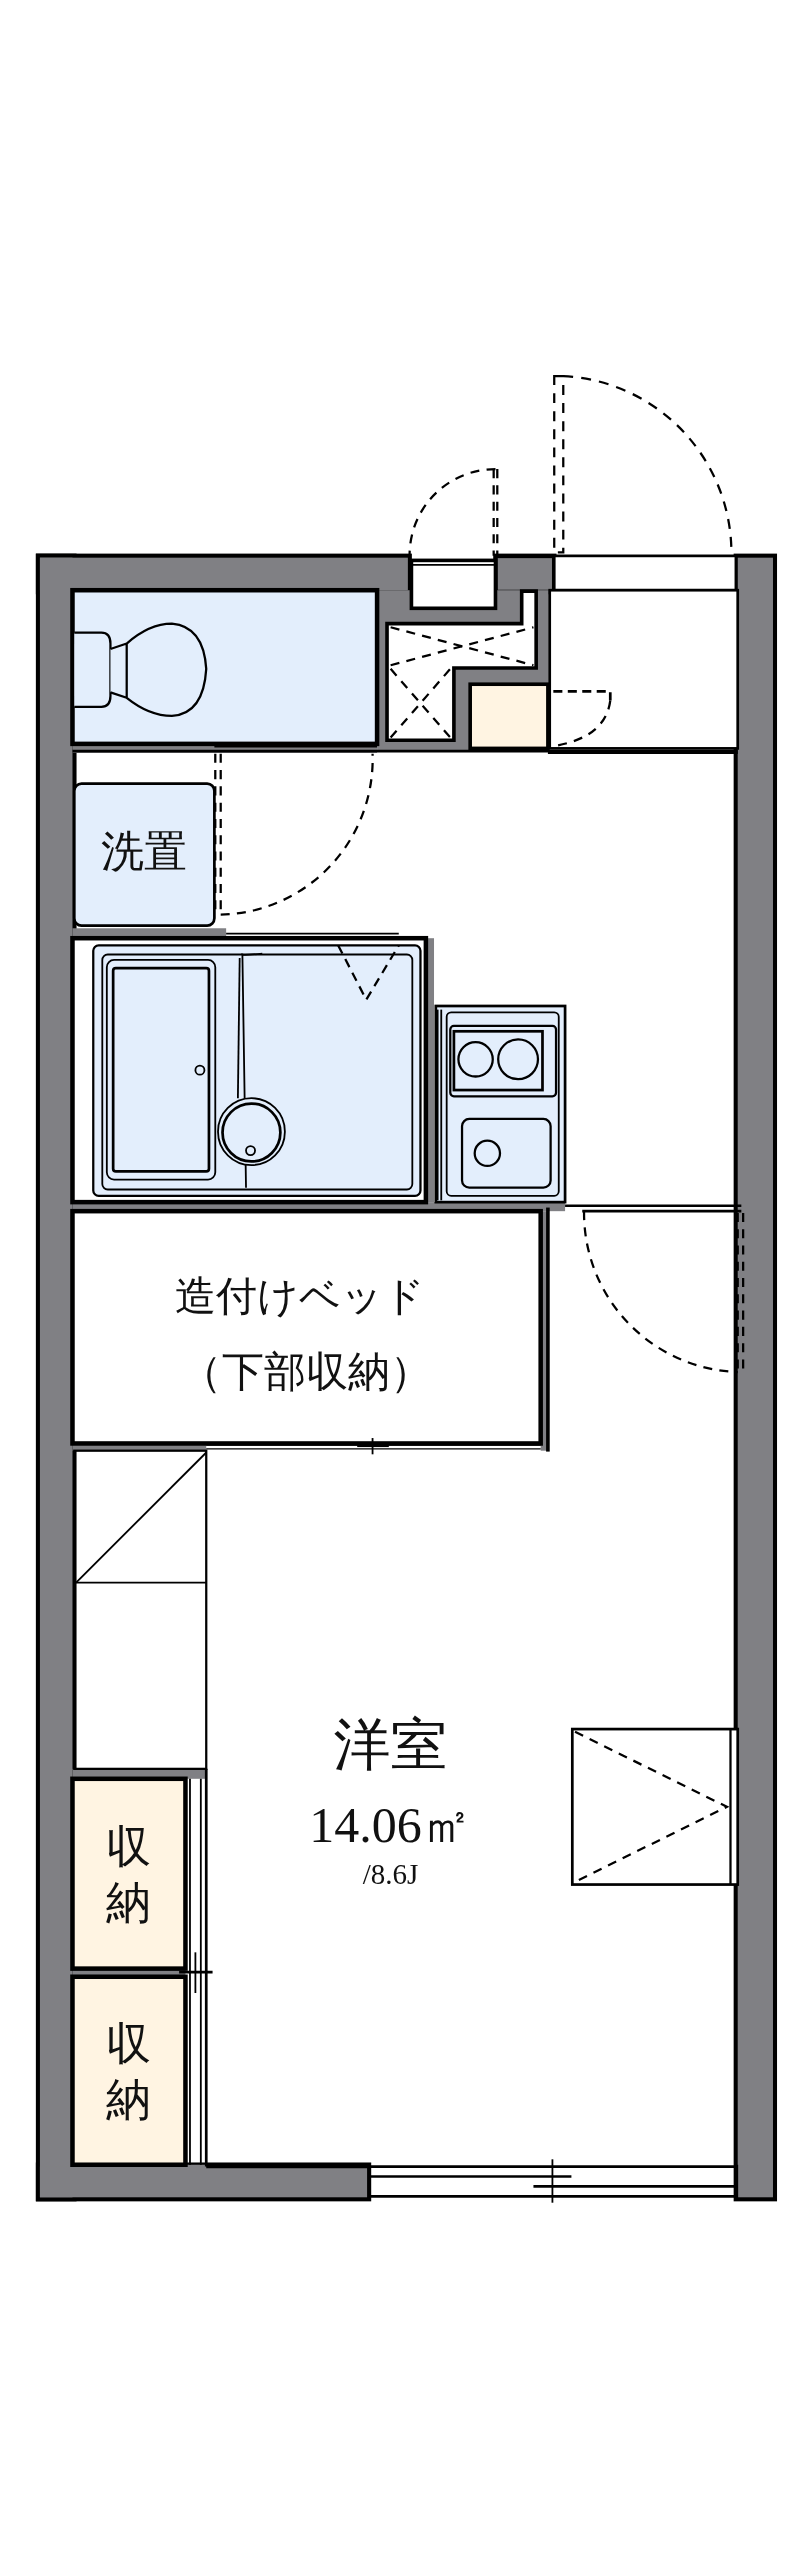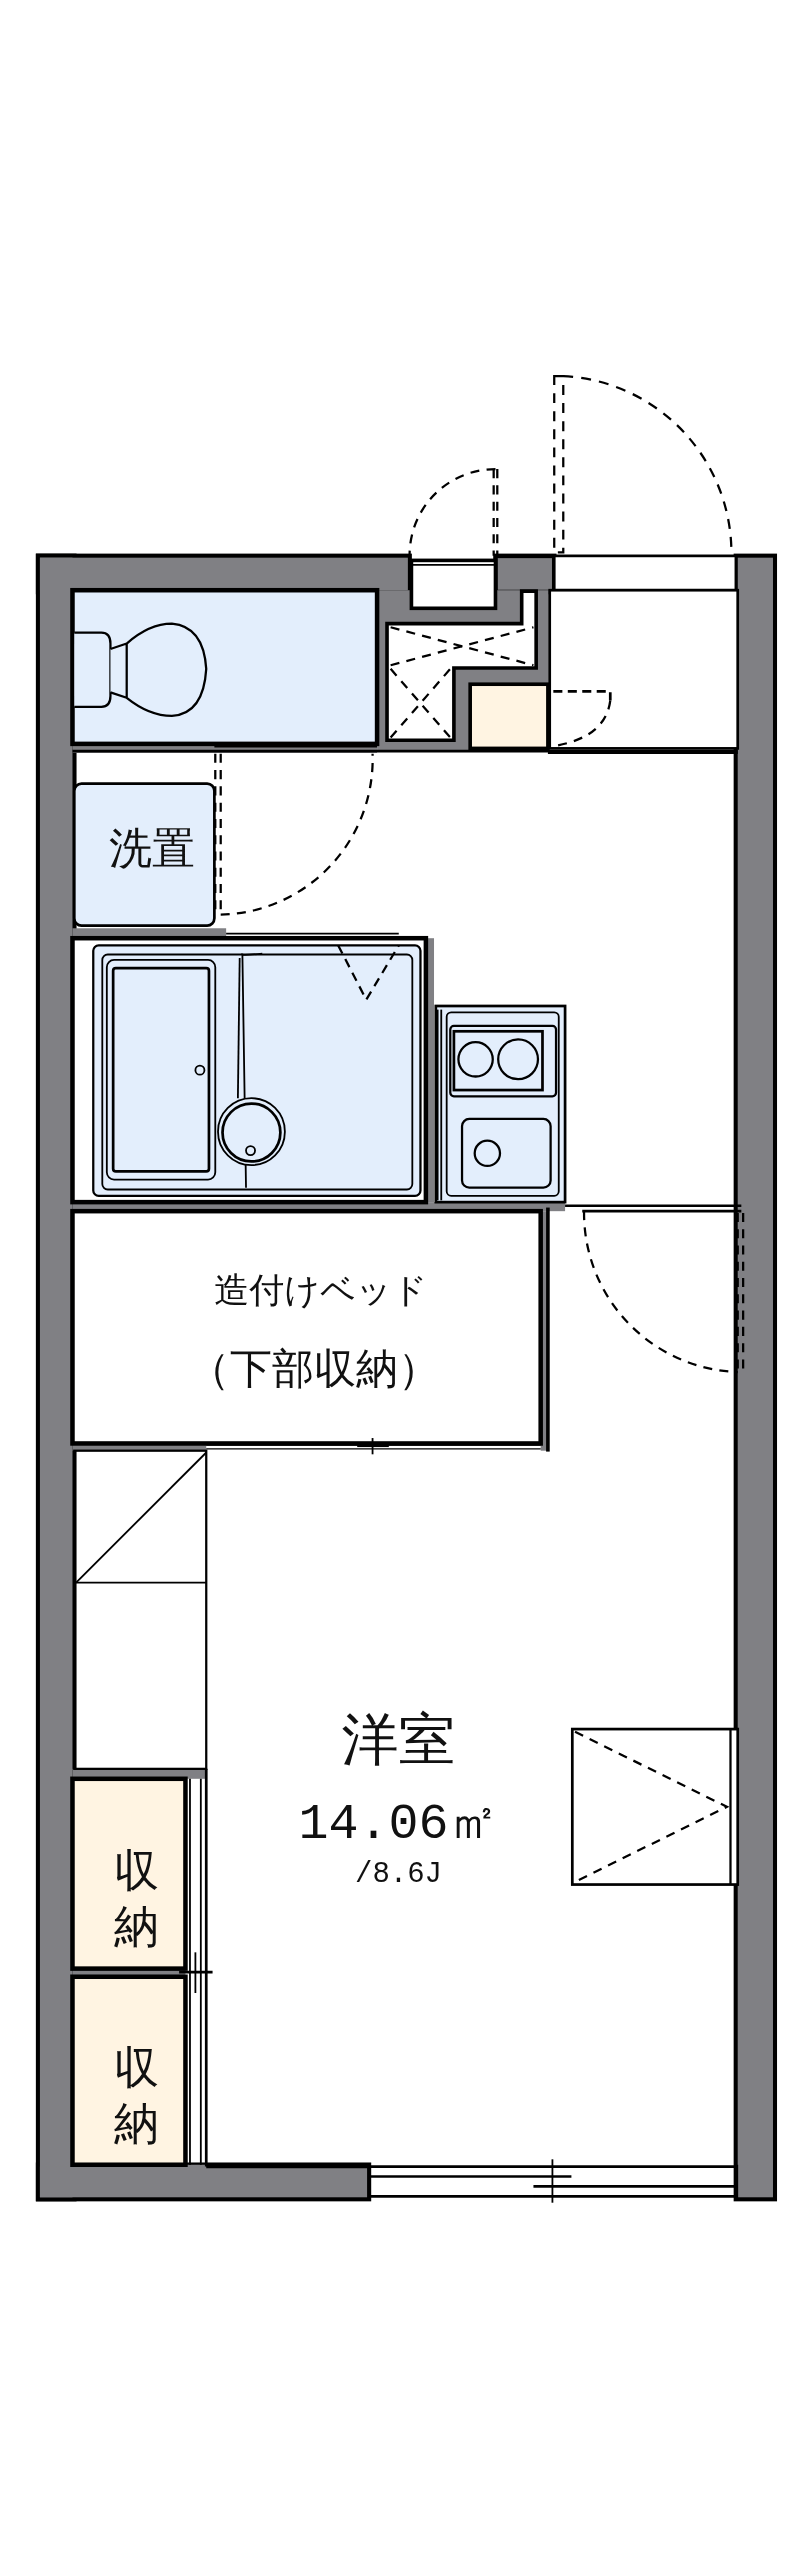--- a/index.html
+++ b/index.html
@@ -1,19 +1,19 @@
 <!DOCTYPE html>
 <html style="font-size:14.5px"><head>
 <meta charset="utf-8">
 <style>
   html, body { margin: 0; padding: 0; background: #ffffff; }
   body { width: 812px; height: 2576px; position: relative; overflow: hidden; font-family: "DejaVu Sans", sans-serif; }
   #plan { position: absolute; left: 0; top: 0; width: 812px; height: 2576px; }
-  .lbl { position: absolute; color: #111; font-family: Liberation Mono, monospace; text-align: center; line-height: 1; white-space: nowrap; padding-left: 8px; }
-  .lbl-vert { width: 1em; white-space: normal; word-break: break-all; line-height: 1.25; margin-top: 28px; }
+  .lbl { position: absolute; color: #111; font-family: Liberation Serif, serif; text-align: center; line-height: 1; white-space: nowrap; }
+  .lbl-vert { width: 1em; white-space: normal; word-break: break-all; line-height: 1.25; }
 </style>
 </head>
 <body>
 
 <svg id="plan" viewBox="0 0 898 2850" xmlns="http://www.w3.org/2000/svg">
 
   <g stroke="#000" stroke-width="5" fill="#808084">
 
     <rect x="42" y="615" width="40" height="1818"></rect>
 
@@ -176,21 +176,21 @@
     <line x1="590" y1="2419" x2="815" y2="2419" stroke-width="3"></line>
     <line x1="408" y1="2430" x2="815" y2="2430" stroke-width="3"></line>
     <line x1="611" y1="2389" x2="611" y2="2437" stroke-width="2"></line>
     <line x1="408" y1="2395" x2="408" y2="2433" stroke-width="3"></line>
     <line x1="815" y1="2395" x2="815" y2="2433" stroke-width="3"></line>
   </g>
 </svg>
 
 <div class="lbl" style="left:74px; top:830px; width:140px; font-size:43px;">洗置</div>
 
-<div class="lbl" style="left:79px; top:1276px; width:468px; font-size:35px;">造付けベッド</div>
+<div class="lbl" style="left:66px; top:1276px; width:468px; font-size:41px;">造付けベッド</div>
 <div class="lbl" style="left:72px; top:1332px; width:468px; font-size:42px;margin-top:19px;">（下部収納）</div>
 
 <div class="lbl" style="left:255px; top:1716px; width:271px; font-size:57px;">洋室</div>
 <div class="lbl" style="left:255px; top:1800px; width:271px; font-size:50px;">14.06㎡</div>
 <div class="lbl" style="left:255px; top:1860px; width:271px; font-size:29px;">/8.6J</div>
 
 <div class="lbl lbl-vert" style="left:106px; top:1819px; font-size:45px;">収納</div>
 <div class="lbl lbl-vert" style="left:106px; top:2016px; font-size:45px;">収納</div>
 
 

